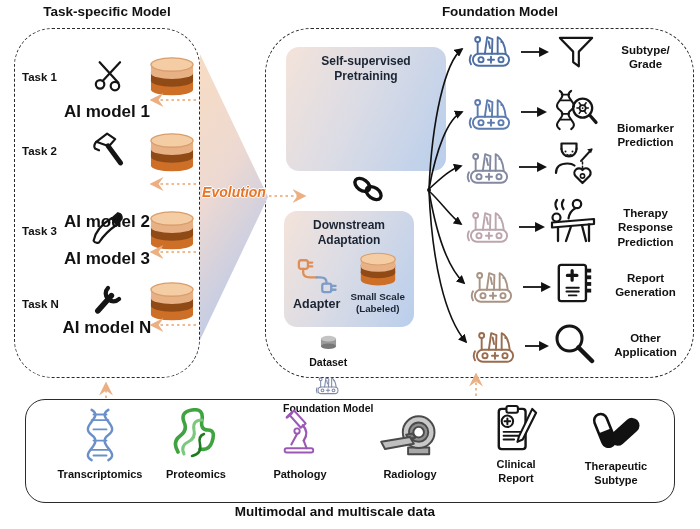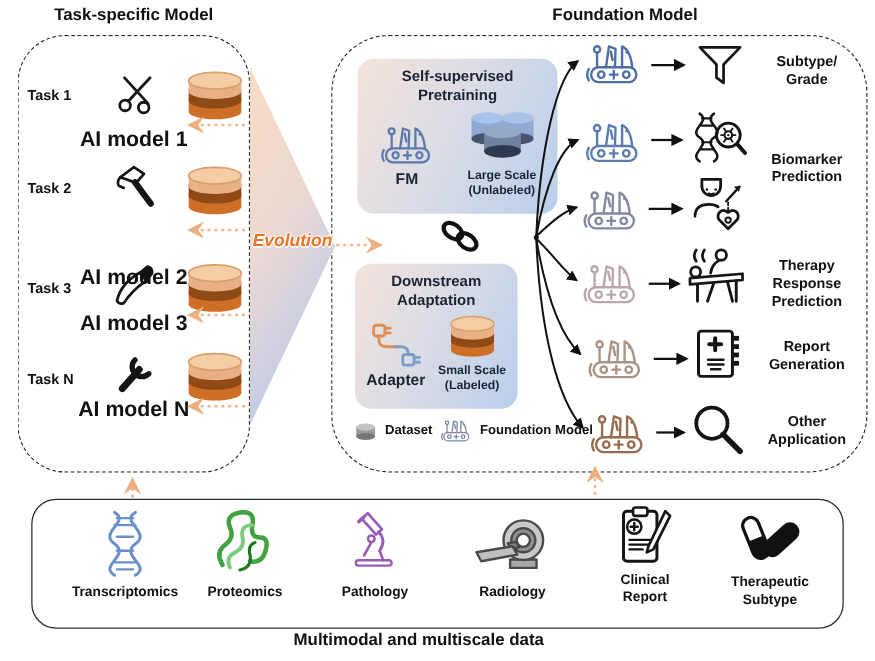--- a/index.html
+++ b/index.html
@@ -43,21 +43,21 @@
   .fbox .box-title{font-weight:bold;font-size:12px;line-height:1.25;color:#1a2433;padding-top:7px;}
   .box-row{display:flex;justify-content:space-around;align-items:center;margin-top:3px;padding:0 4px;}
   .box-col{display:flex;flex-direction:column;align-items:center;}
   .pretrain{left:286px;top:47px;width:160px;height:124px;}
   .adapt{left:284px;top:211px;width:130px;height:116px;}
   .fm-label,.adapter-label{font-weight:bold;font-size:12.5px;color:#1a2433;margin-top:2px;}
   .db-label{font-weight:bold;font-size:9.8px;line-height:1.2;color:#1a2433;margin-top:2px;}
 
   .chain{position:absolute;left:349px;top:170px;width:38px;height:38px;transform:rotate(36deg);}
 
-  .legend{position:absolute;left:283px;top:333px;display:flex;align-items:center;gap:6px;}
+  .legend{position:absolute;left:283px;top:333px;display:flex;align-items:center;gap:6px;flex-direction:column;}
   .legend-label{font-weight:bold;font-size:10.5px;}
 
   .app-knife{position:absolute;width:50px;height:40px;}
   .k1{left:466px;top:30px;} .k2{left:466px;top:93px;} .k3{left:464px;top:147px;}
   .k4{left:464px;top:206px;} .k5{left:468px;top:266px;} .k6{left:470px;top:326px;}
   .app-icon{position:absolute;}
   .a1{left:557px;top:36px;width:38px;height:36px;}
   .a2{left:551px;top:89px;width:48px;height:42px;}
   .a3{left:551px;top:140px;width:46px;height:46px;}
   .a4{left:549px;top:197px;width:48px;height:46px;}
@@ -366,35 +366,20 @@
   <svg class="dbstack d4">
       <use href="#sym-db-stack"></use>
     </svg>
 
   <div class="triangle"></div>
   <div class="evolution">Evolution</div>
 
   <div class="fbox pretrain">
     <div class="box-title pre">Self-supervised
 Pretraining</div>
-    <div class="box-row">
-      <div class="box-col">
-        <svg width="46" height="38" style="color:#5B79AD">
-            <use href="#sym-knife"></use>
-          </svg>
-        <div class="fm-label">FM</div>
-      </div>
-      <div class="box-col">
-        <svg width="56" height="46">
-            <use href="#sym-db-blue"></use>
-          </svg>
-        <div class="db-label pre">Large Scale
-(Unlabeled)</div>
-      </div>
-    </div>
   </div>
 
   <svg class="chain">
       <use href="#sym-chain"></use>
     </svg>
 
   <div class="fbox adapt">
     <div class="box-title pre">Downstream
 Adaptation</div>
     <div class="box-row">

